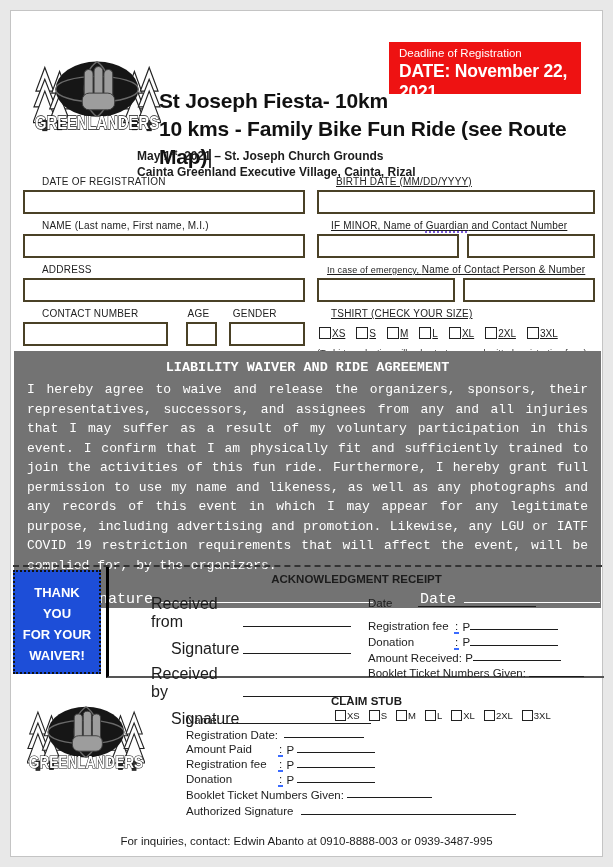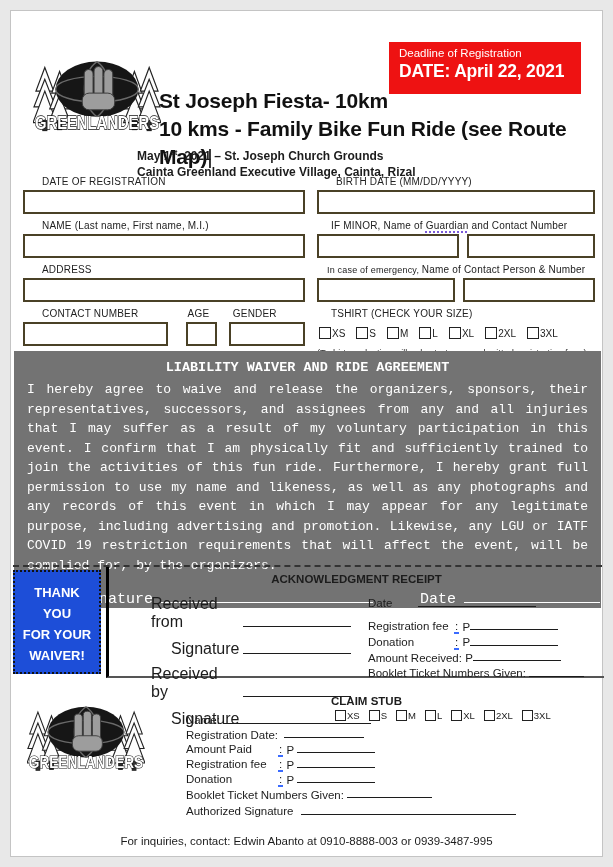--- a/index.html
+++ b/index.html
@@ -28,21 +28,21 @@
   .dl1 { font-size:11.5px; }
   .dl2 { font-size:17.5px; font-weight:bold; margin-top:2px; letter-spacing:-0.2px; }
   .titles { position:absolute; left:148px; top:76px; }
   .t1,.t2 { font-size:21px; font-weight:bold; line-height:28px; color:#111; letter-spacing:-0.2px; }
   .cursor { font-weight:normal; }
   .subtitles { position:absolute; left:126px; top:134px; font-size:12px; font-weight:bold; line-height:16px; }
   sup { font-size:8px; }
   
   .col { position:absolute; top:165px; }
   .col-left  { left:12px;  width:282px; }
-  .col-right { left:306px; width:278px; }
+  .col-right { left:306px; width:278px;text-decoration:underline; }
   .flabel { font-size:10px; color:#222; padding-left:19px; margin-bottom:3px; letter-spacing:0.2px; }
   .flabel .small { font-size:9px; }
   .fbox { height:24px; border:2px solid #4a4126; background:#fff; }
   .grp { margin-bottom:6px; }
   .boxpair { display:flex; gap:8px; }
   .triple { display:flex; gap:0; }
   .triple .sub { display:flex; flex-direction:column; }
   .sub-contact { width:148px; margin-right:18px; }
   .sub-age { width:32px; margin-right:12px; }
   .sub-gender { width:78px; }
@@ -141,21 +141,21 @@
       <rect x="52" y="16" width="9" height="32" rx="4.5"></rect>
       <rect x="62" y="13" width="9" height="35" rx="4.5"></rect>
       <rect x="72" y="16" width="9" height="32" rx="4.5"></rect>
       <rect x="50" y="40" width="33" height="17" rx="7"></rect>
     </g>
     <text x="65" y="76" text-anchor="middle" font-size="19" font-weight="bold" fill="#fff" stroke="#111" stroke-width="1.3" paint-order="stroke" textLength="126" lengthAdjust="spacingAndGlyphs">GREENLANDERS</text>
   </svg>
 
   <div class="deadline">
     <div class="dl1">Deadline of Registration</div>
-    <div class="dl2">DATE: April 22, 2021</div>
+    <div class="dl2">DATE: November 22, 2021</div>
   </div>
 
   <div class="titles">
     <div class="t1">St Joseph Fiesta- 10km</div>
     <div class="t2"><span>10 kms - Family Bike Fun Ride (see Route Map)</span><span class="cursor">|</span></div>
   </div>
   <div class="subtitles">
     <div><span>May 1</span><sup>st</sup><span>, 2021 – St. Joseph Church Grounds</span></div>
     <div>Cainta Greenland Executive Village, Cainta, Rizal</div>
   </div>

